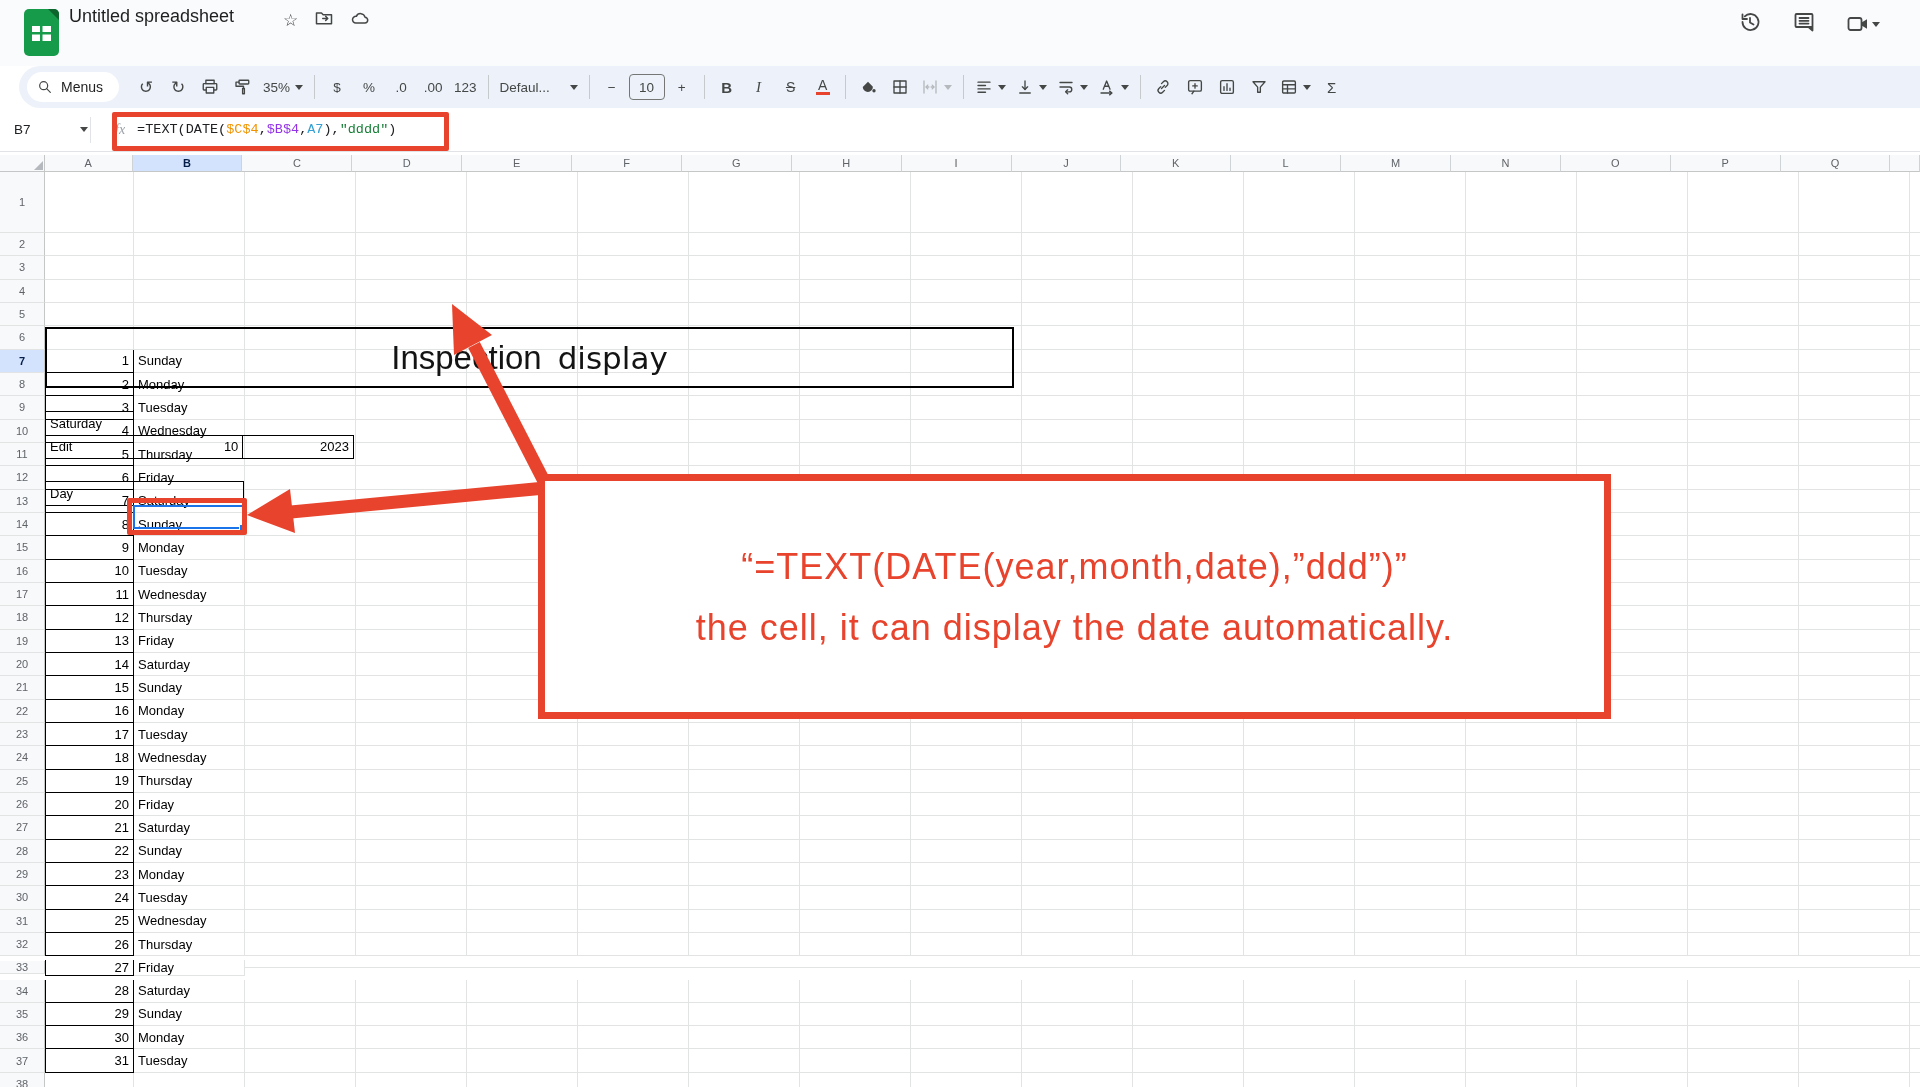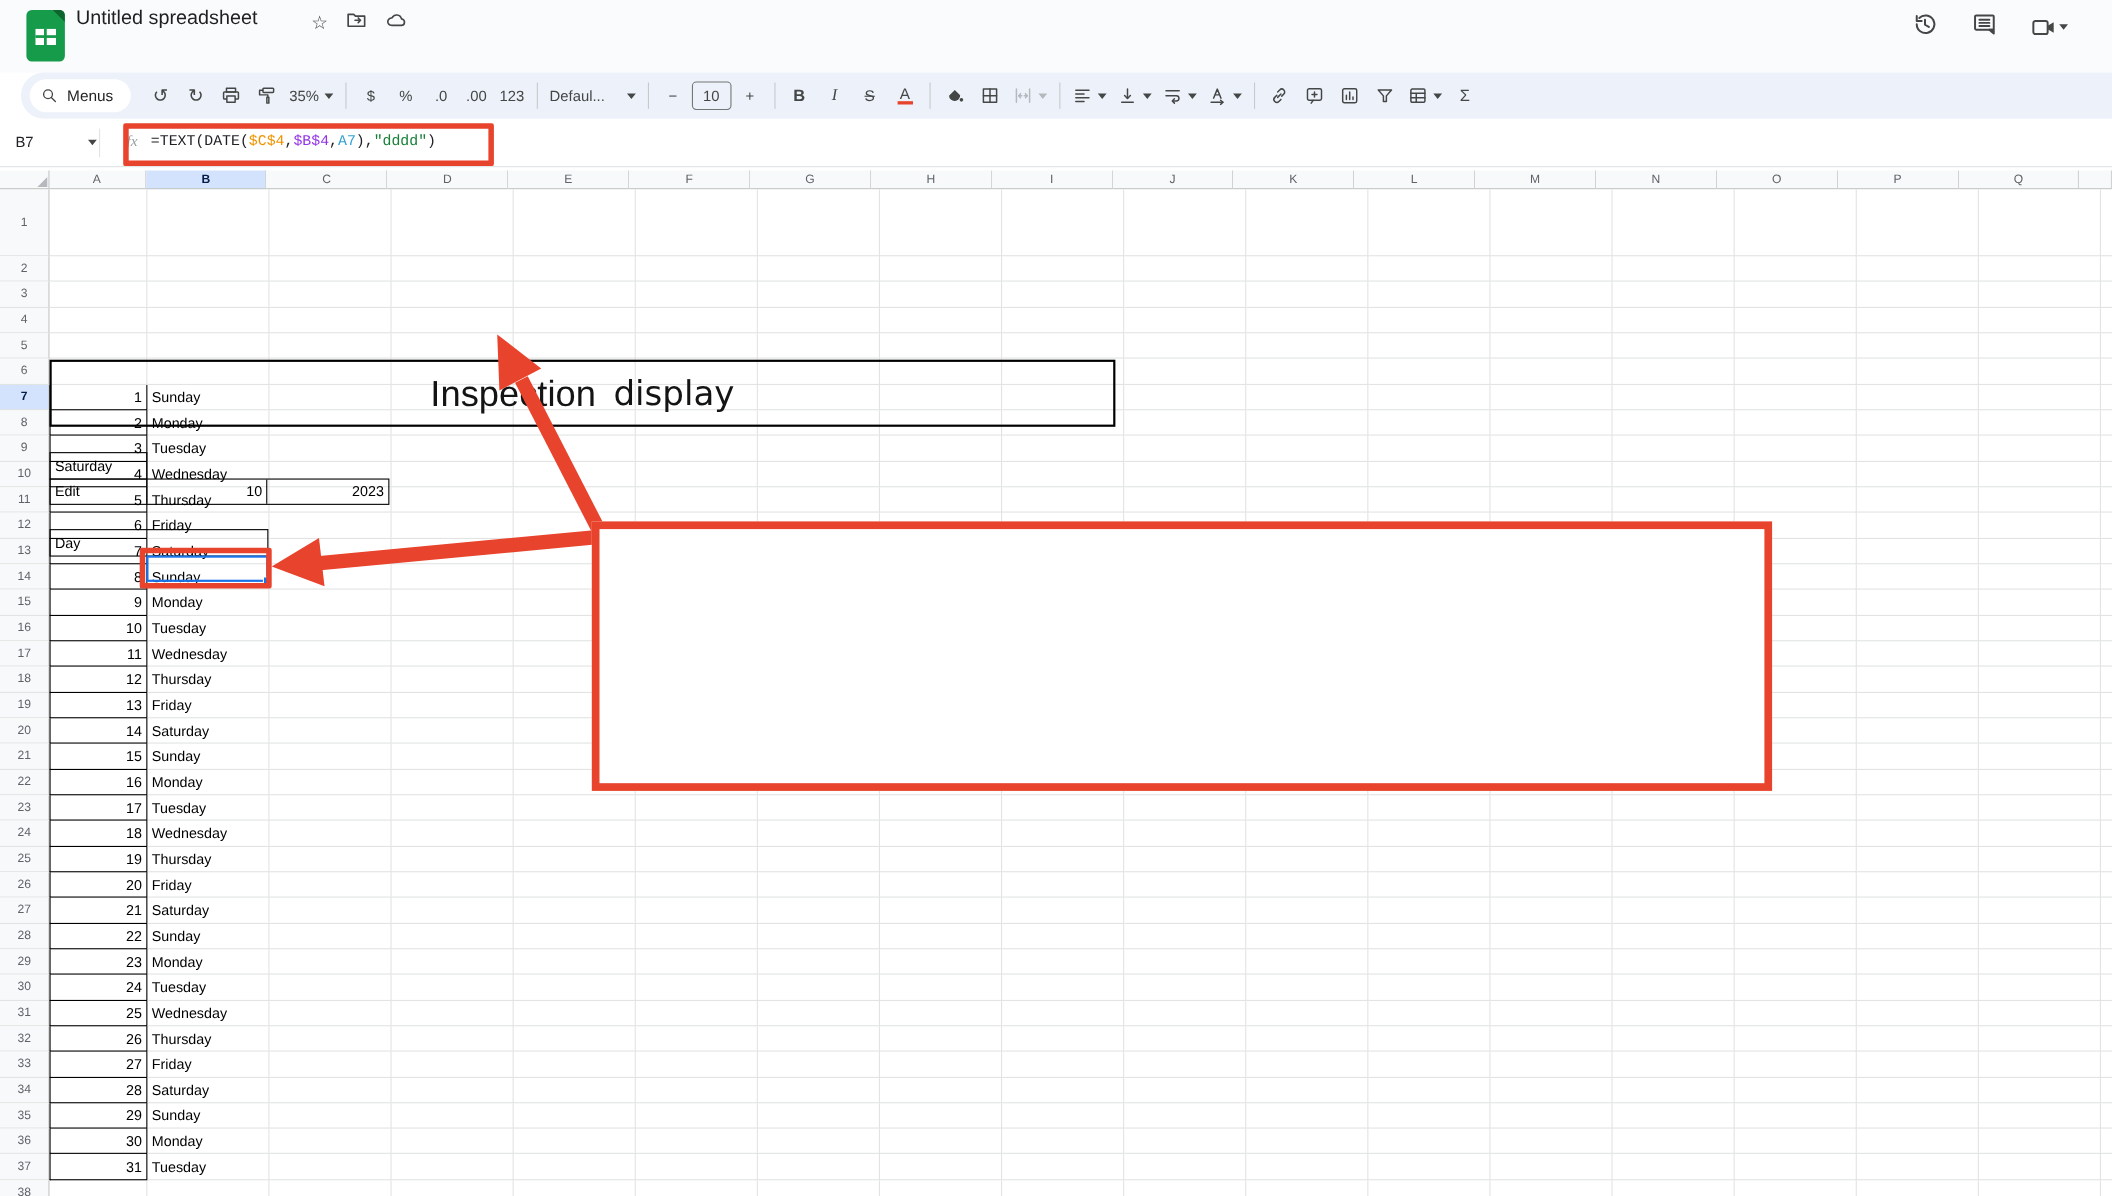--- a/index.html
+++ b/index.html
@@ -991,21 +991,21 @@
         <div class="cell" style="width: 111px;"></div>
         <div class="cell" style="width: 111px;"></div>
         <div class="cell" style="width: 111px;"></div>
         <div class="cell" style="width: 111px;"></div>
         <div class="cell" style="width: 111px;"></div>
         <div class="cell" style="width: 111px;"></div>
         <div class="cell" style="width: 111px;"></div>
         <div class="cell" style="width: 111px;"></div>
         <div class="cell" style="width: 30px;"></div>
       </div>
-      <div class="grid-row" style="height: 23.34px;">
+      <div class="grid-row" style="height: 23.34px; align-items: center;">
         <div class="row-h">33</div>
         <div class="cell a-num" style="width: 89px;">27</div>
         <div class="cell b-day" style="width: 111px;">Friday</div>
         <div class="cell" style="width: 111px;"></div>
         <div class="cell" style="width: 111px;"></div>
         <div class="cell" style="width: 111px;"></div>
         <div class="cell" style="width: 111px;"></div>
         <div class="cell" style="width: 111px;"></div>
         <div class="cell" style="width: 111px;"></div>
         <div class="cell" style="width: 111px;"></div>
@@ -1144,13 +1144,15 @@
 
 <svg id="arrows">
   <line x1="546" y1="485" x2="474" y2="345" stroke="#e8432c" stroke-width="13"></line>
   <polygon points="452,304 492,335 454,355" fill="#e8432c"></polygon>
   <line x1="545" y1="488" x2="291" y2="512" stroke="#e8432c" stroke-width="13"></line>
   <polygon points="247,515 290,489 295,533" fill="#e8432c"></polygon>
 </svg>
 <div class="red-rect" id="rect-formula"></div>
 <div class="red-rect" id="rect-cell"></div>
 <div id="callout">
+  <div>“=TEXT(DATE(year,month,date),”ddd”)”</div>
+  <div>the cell, it can display the date automatically.</div>
 </div>
 
 </body></html>

